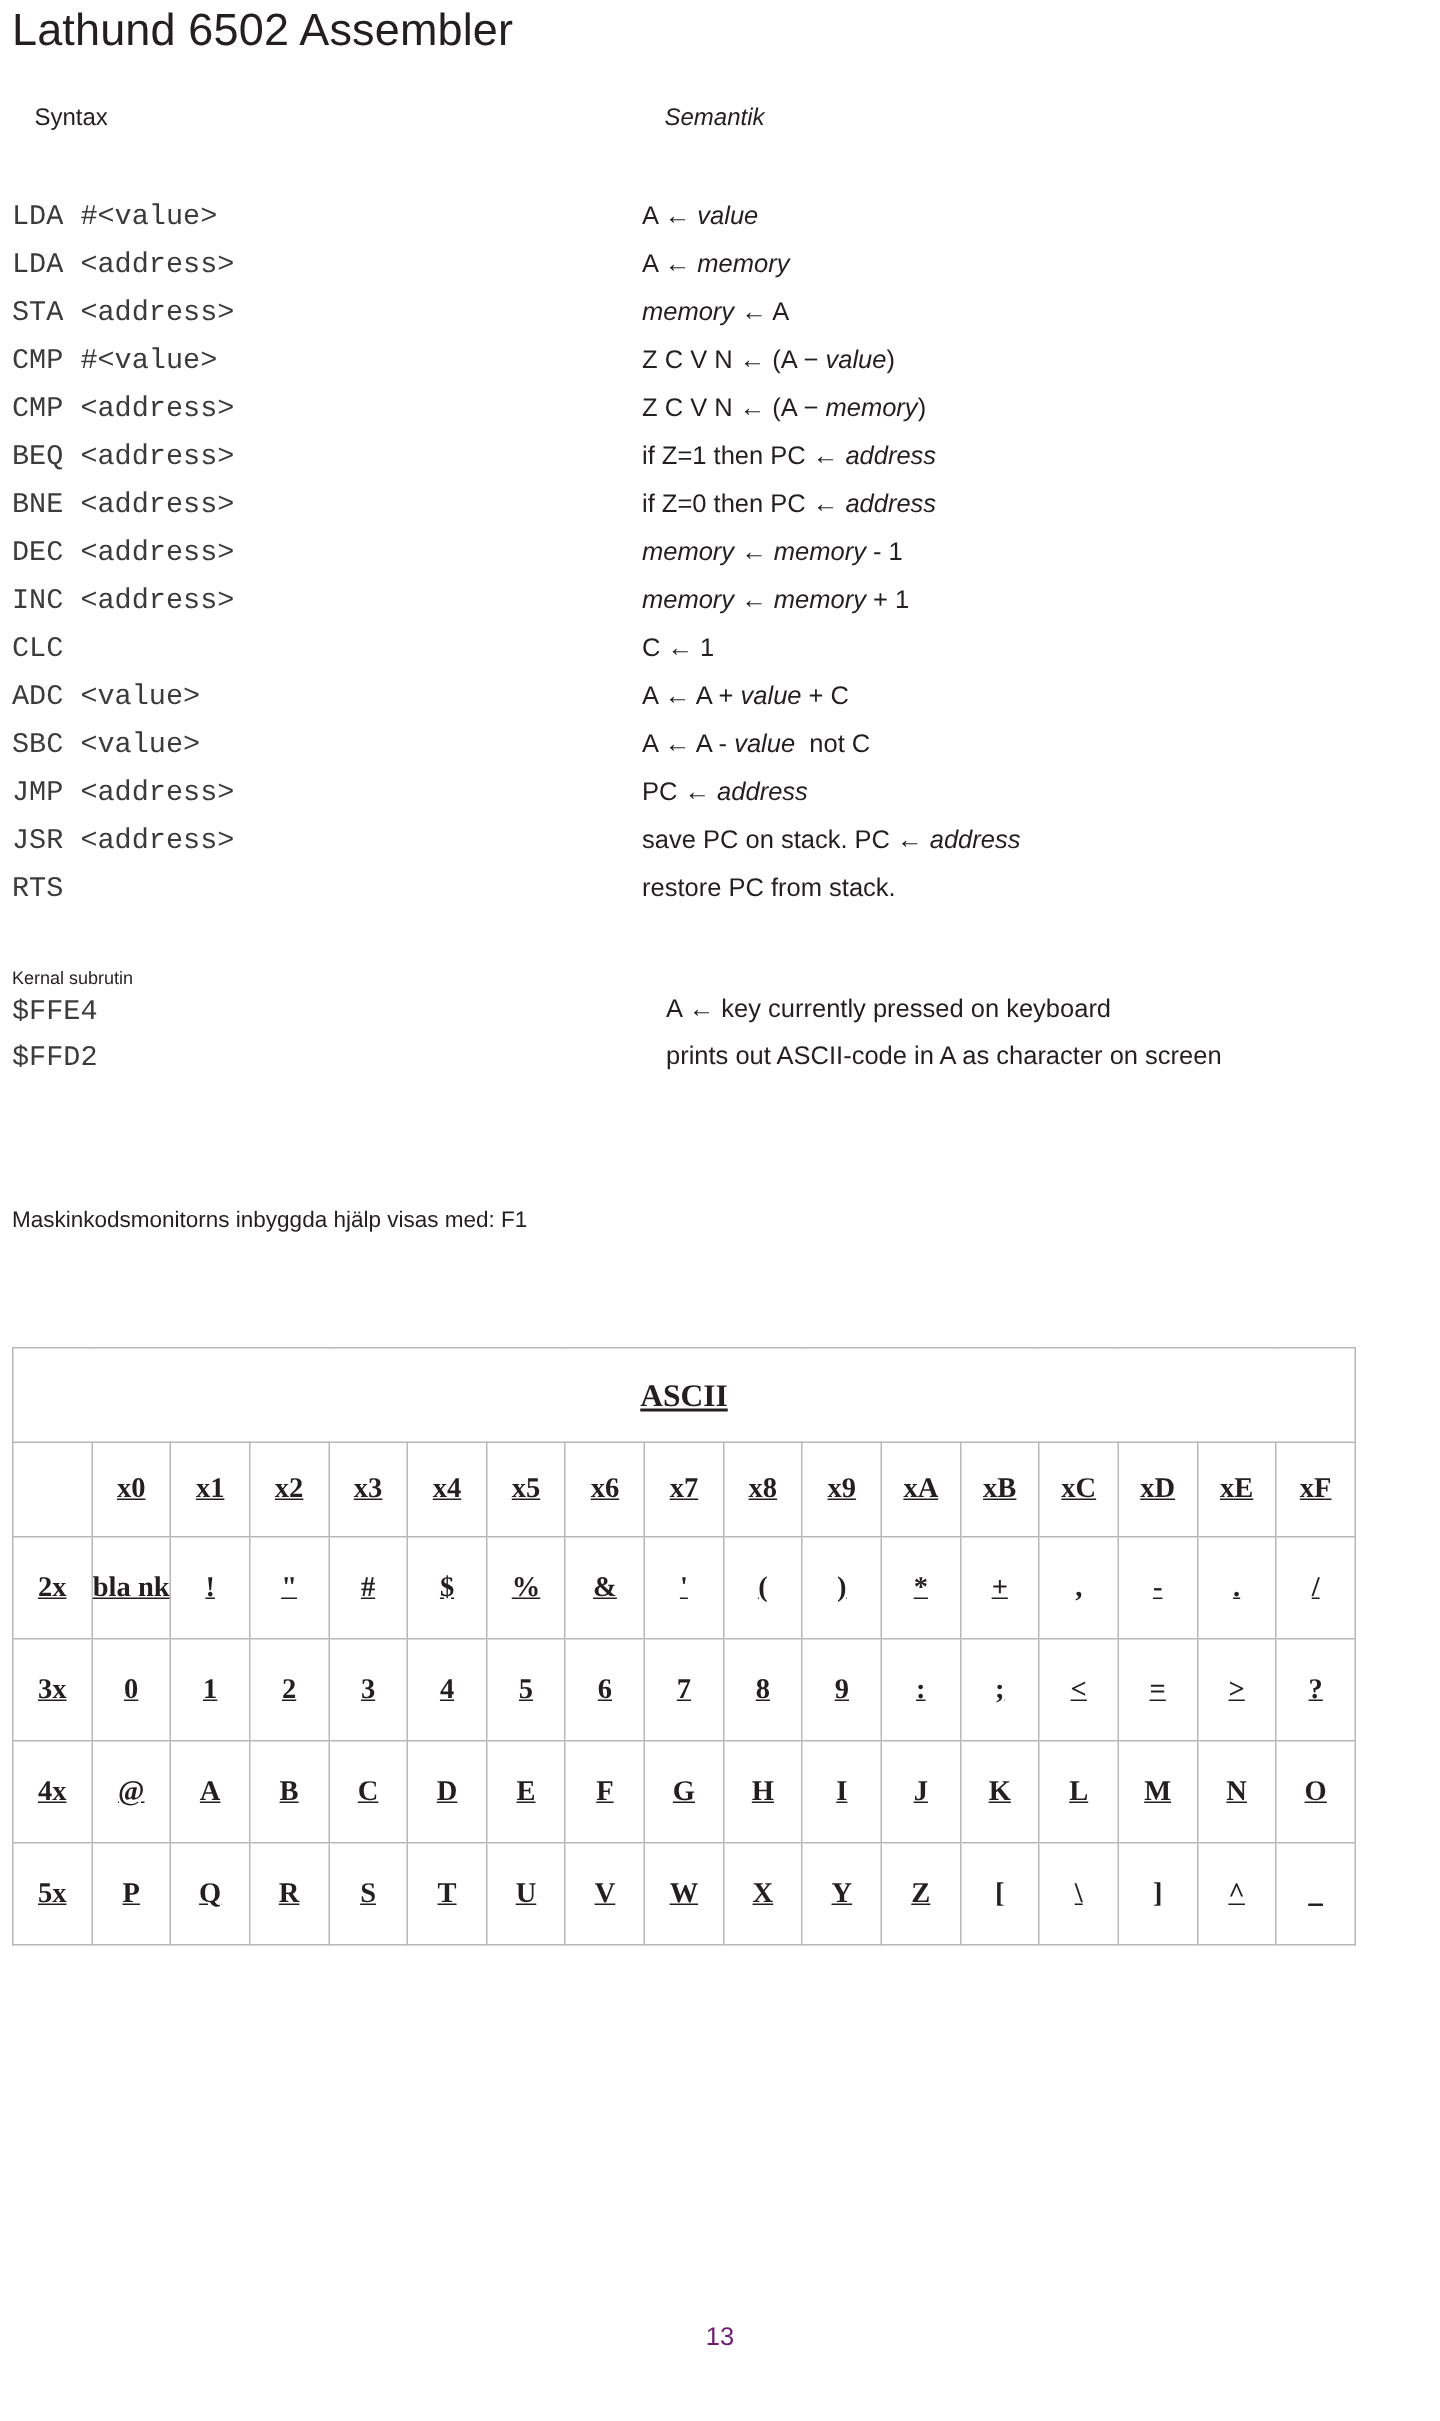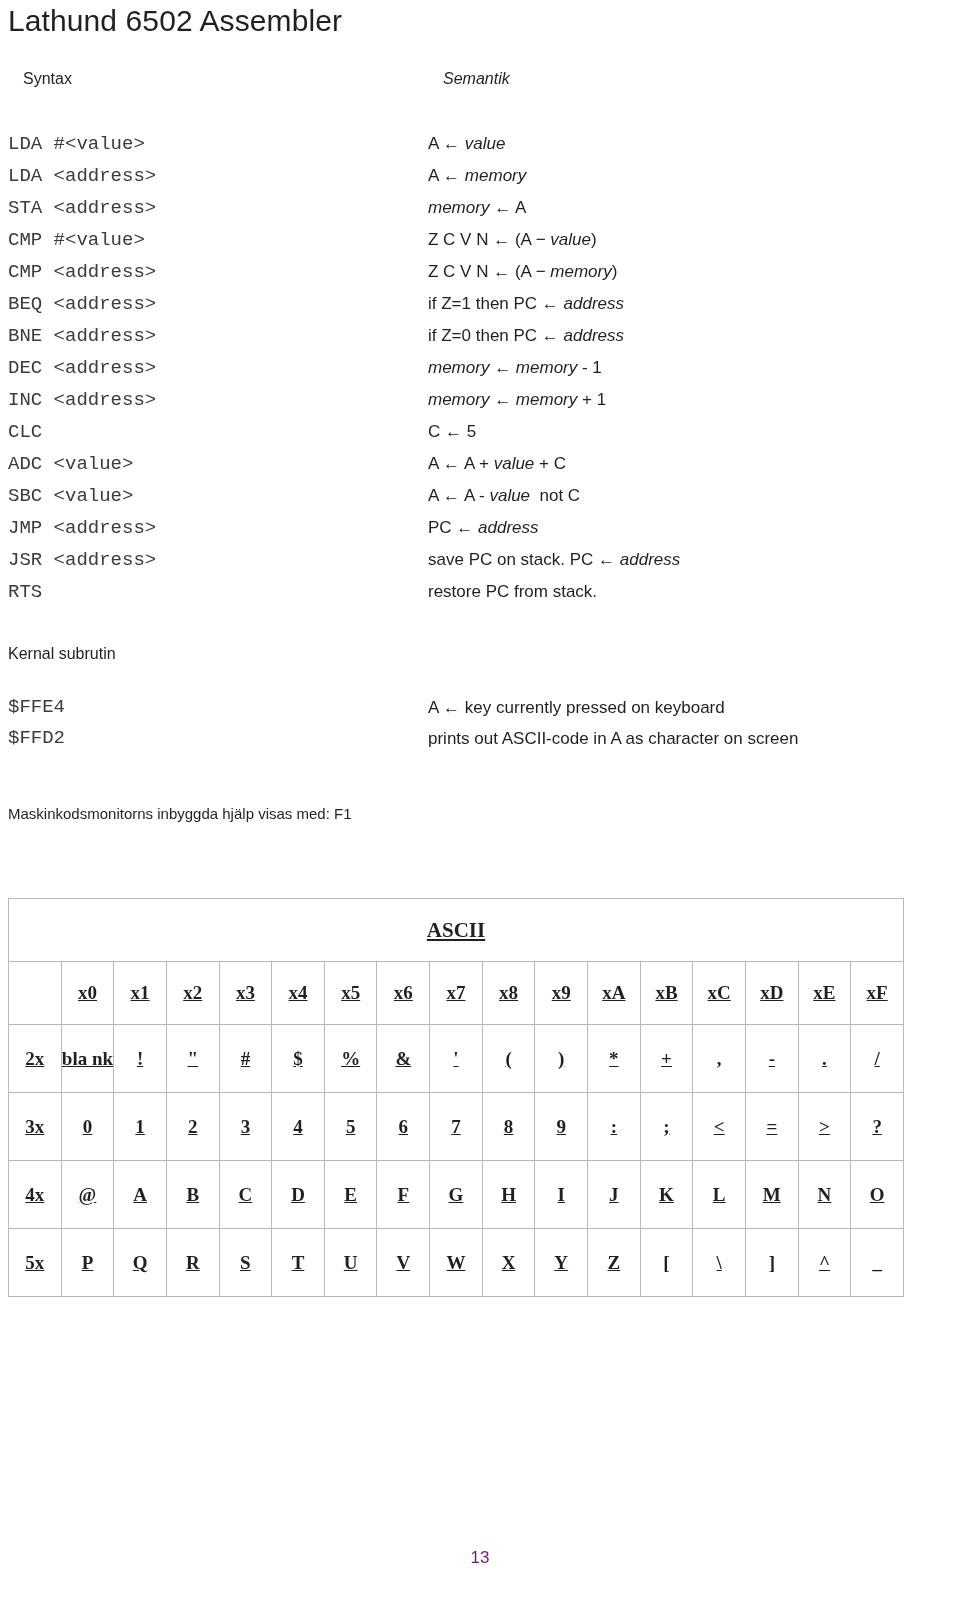--- a/index.html
+++ b/index.html
@@ -66,27 +66,28 @@
   }
   .sem i { font-style: italic; }
 
   .kernal {
     position: absolute;
     left: 8px;
     top: 645px;
     width: 940px;
   }
   .kernal-title {
-    font-size: 16px;
-    margin-bottom: 24px;
+    font-size: 12px;
+    margin-bottom: 4px;
   }
   .krow {
     display: flex;
-    align-items: flex-end;
+    align-items: flex-start;
     height: 31px;
+    gap: 16px;
   }
   .kaddr {
     width: 420px;
     font-family: "Liberation Mono", monospace;
     font-size: 19px;
     color: #3b3b3b;
   }
   .ktext {
     font-size: 17px;
   }
@@ -193,21 +194,21 @@
     <div class="row">
       <div class="syn">DEC &lt;address&gt;</div>
       <div class="sem"><i>memory</i> ← <i>memory</i> - 1</div>
     </div>
     <div class="row">
       <div class="syn">INC &lt;address&gt;</div>
       <div class="sem"><i>memory</i> ← <i>memory</i> + 1</div>
     </div>
     <div class="row">
       <div class="syn">CLC</div>
-      <div class="sem">C ← 5</div>
+      <div class="sem">C ← 1</div>
     </div>
     <div class="row">
       <div class="syn">ADC &lt;value&gt;</div>
       <div class="sem">A ← A + <i>value</i> + C</div>
     </div>
     <div class="row">
       <div class="syn">SBC &lt;value&gt;</div>
       <div class="sem">A ← A - <i>value</i>  not C</div>
     </div>
     <div class="row">

